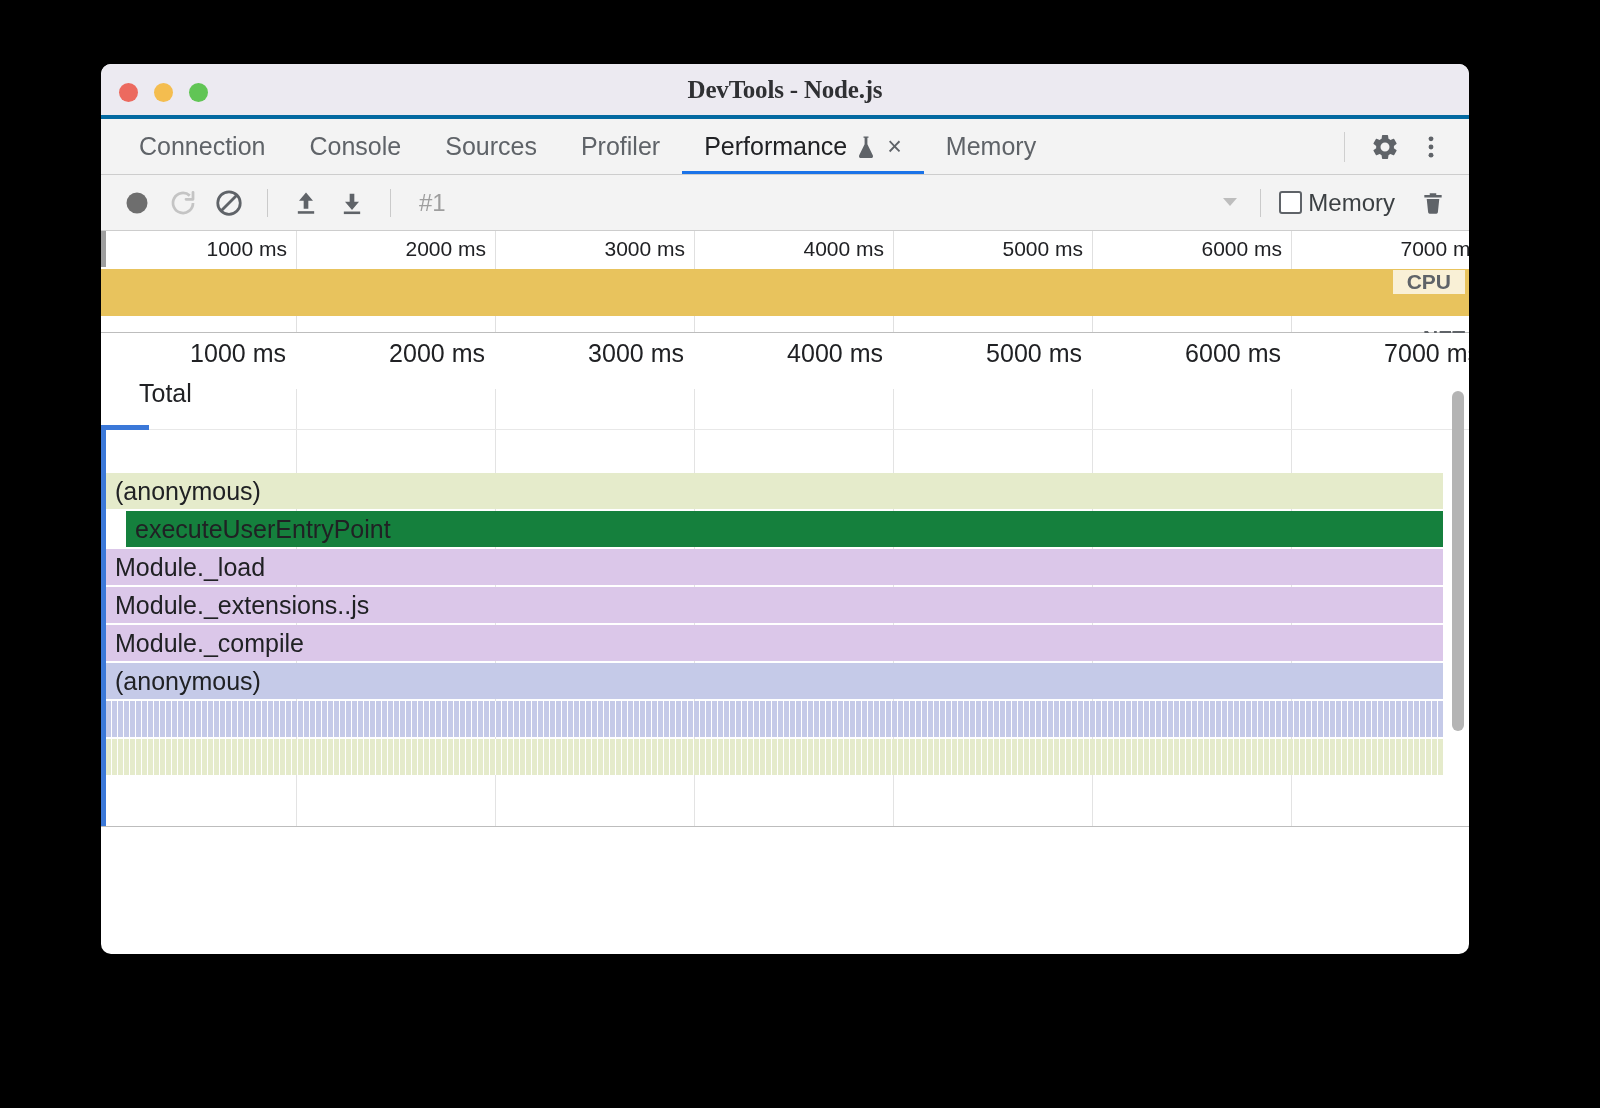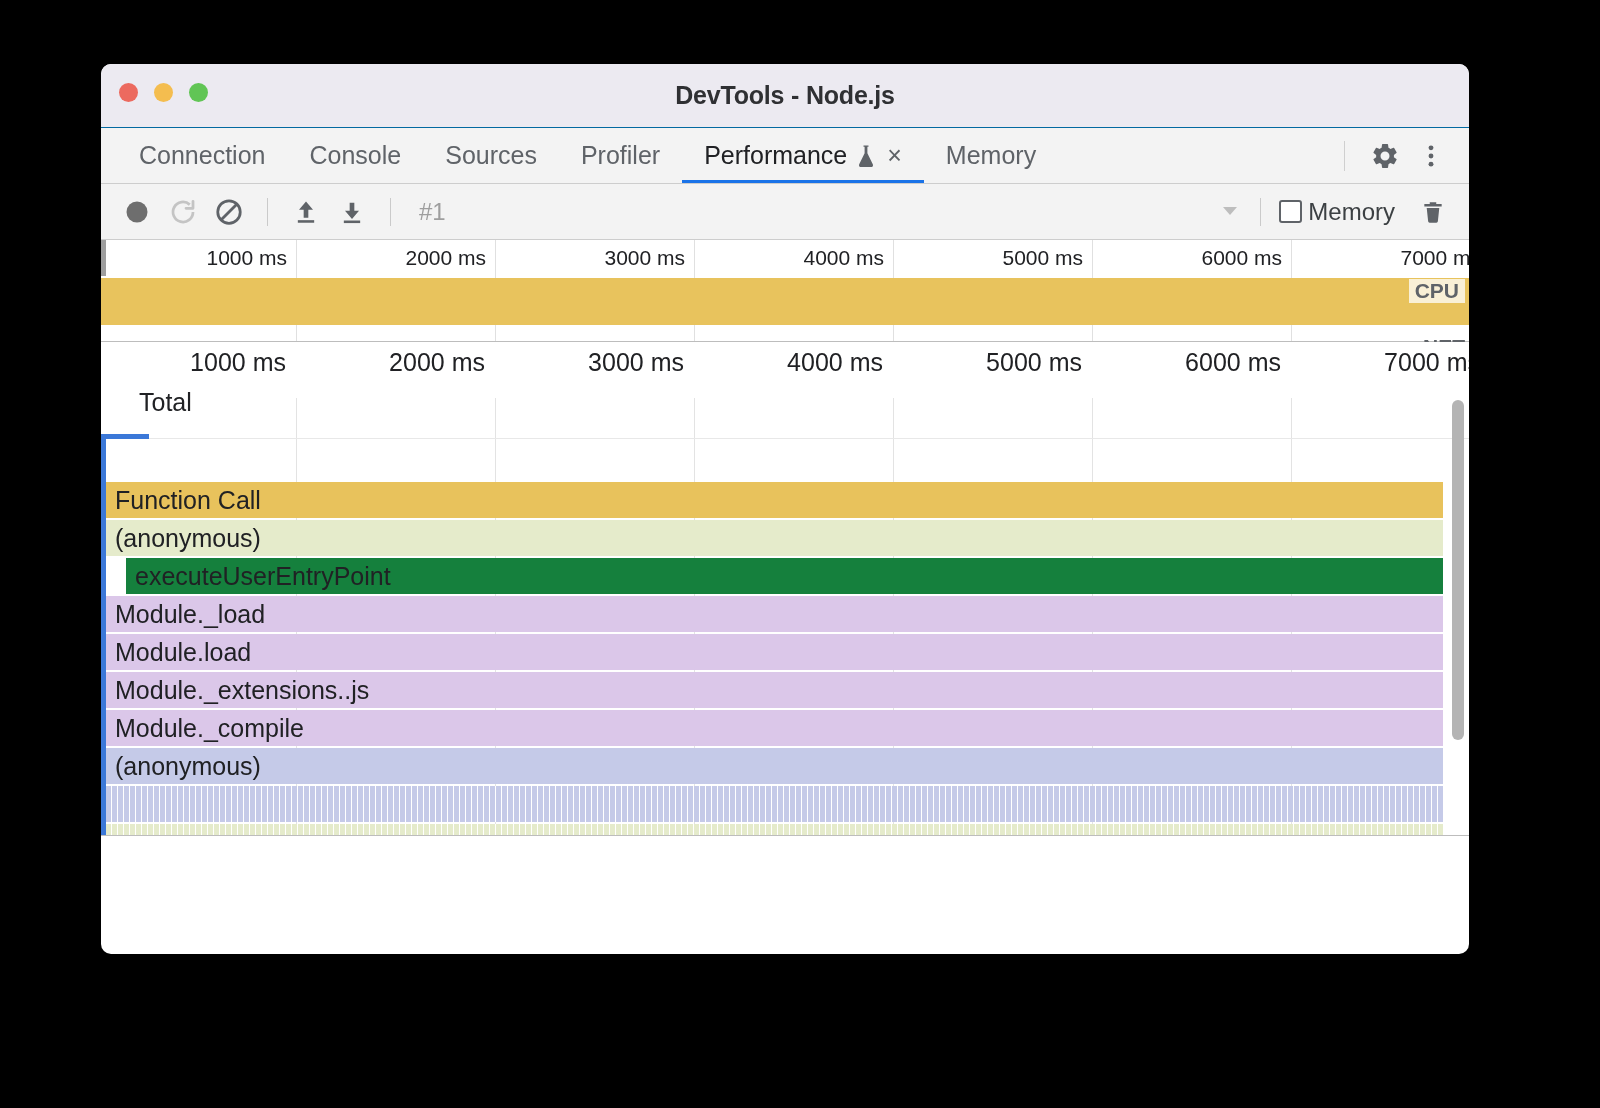--- a/index.html
+++ b/index.html
@@ -17,24 +17,24 @@
     width: 1368px; height: 890px;
     background: #ffffff;
     border-radius: 10px;
     overflow: hidden;
     box-shadow: 0 6px 30px rgba(0,0,0,0.5);
   }
 
   
   #titlebar {
     position: relative;
-    height: 64px;
+    height: 55px;
     background: #eceaf1;
-    border-bottom: 1px solid #0369a1;
-    display: flex; align-items: center;
+    border-bottom: 4px solid #0369a1;
+    display: flex; align-items: center; font-family: Liberation Serif, serif;
   }
   .lights { position: absolute; left: 18px; top: 19px; display: flex; gap: 16px; }
   .light { width: 19px; height: 19px; border-radius: 50%; }
   .light.red    { background: #ec6a5f; }
   .light.yellow { background: #f4bd4f; }
   .light.green  { background: #61c555; }
   #window-title {
     width: 100%; text-align: center;
     font-size: 25px; font-weight: bold; color: #2f3033;
     letter-spacing: -0.2px;
@@ -109,21 +109,21 @@
     white-space: nowrap;
   }
   #ov-rows { position: absolute; left: 0; right: 0; top: 38px; bottom: 0; }
   #cpu-band {
     position: absolute; left: 0; right: 0; top: 0; height: 47px;
     background: #e8c35d;
   }
   #cpu-tag {
     position: absolute; right: 4px; top: 1px;
     font-size: 21px; font-weight: bold; color: #5f6368;
-    background: rgba(255,255,255,0.75); padding: 0 6px;
+    background: rgba(255,255,255,0.75); padding: 0 14px;
   }
   #net-row { position: absolute; left: 0; right: 0; top: 47px; bottom: 0; }
   #net-tag {
     position: absolute; right: 4px; top: 10px;
     font-size: 21px; font-weight: bold; color: #5f6368;
   }
 
   
   #flame-pane {
     position: relative; height: 494px; background: #fff; overflow: hidden;
@@ -360,36 +360,30 @@
         <div class="fl-label" style="left: 792px;">4000 ms</div>
         <div class="fl-label" style="left: 991px;">5000 ms</div>
         <div class="fl-label" style="left: 1190px;">6000 ms</div>
         <div class="fl-label" style="left: 1389px;">7000 ms</div>
       </div>
     <div id="frames-label">Total</div>
     <div id="frames-divider"></div>
     <div id="main-marker"></div>
     <div id="main-marker-cap"></div>
     <div id="flame-rows">
-        <div class="flame-row" style="background: rgb(232, 194, 92);">
-          <span class="fname">Function Call</span>
-        </div>
         <div class="flame-row" style="background: rgb(229, 235, 203);">
           <span class="fname">(anonymous)</span>
         </div>
         <div class="flame-row" style="background: #15803d; margin-left: 20px;">
           <span class="fname">executeUserEntryPoint</span>
         </div>
         <div class="flame-row" style="background: rgb(219, 199, 233);">
           <span class="fname">Module._load</span>
         </div>
         <div class="flame-row" style="background: rgb(219, 199, 233);">
-          <span class="fname">Module.load</span>
-        </div>
-        <div class="flame-row" style="background: rgb(219, 199, 233);">
           <span class="fname">Module._extensions..js</span>
         </div>
         <div class="flame-row" style="background: rgb(219, 199, 233);">
           <span class="fname">Module._compile</span>
         </div>
         <div class="flame-row" style="background: rgb(197, 202, 232);">
           <span class="fname">(anonymous)</span>
         </div>
         <div class="striped-row" style="background: repeating-linear-gradient(to right, rgb(197, 202, 232) 0px, rgb(197, 202, 232) 5px, rgb(255, 255, 255) 5px, rgb(255, 255, 255) 6px);"></div>
         <div class="striped-row" style="background: repeating-linear-gradient(to right, rgb(229, 235, 203) 0px, rgb(229, 235, 203) 5px, rgb(255, 255, 255) 5px, rgb(255, 255, 255) 6px);"></div>

